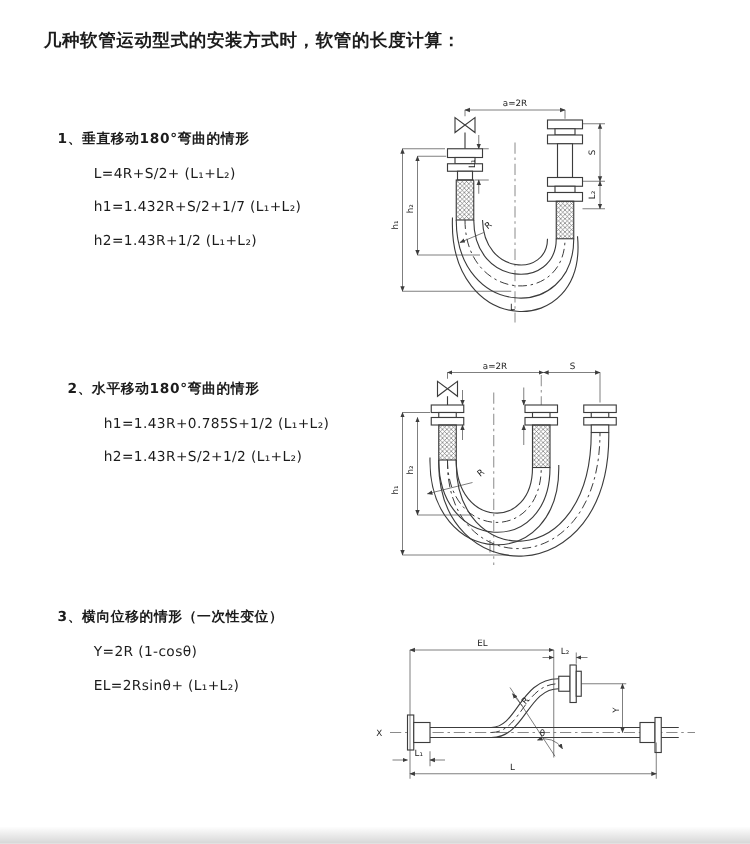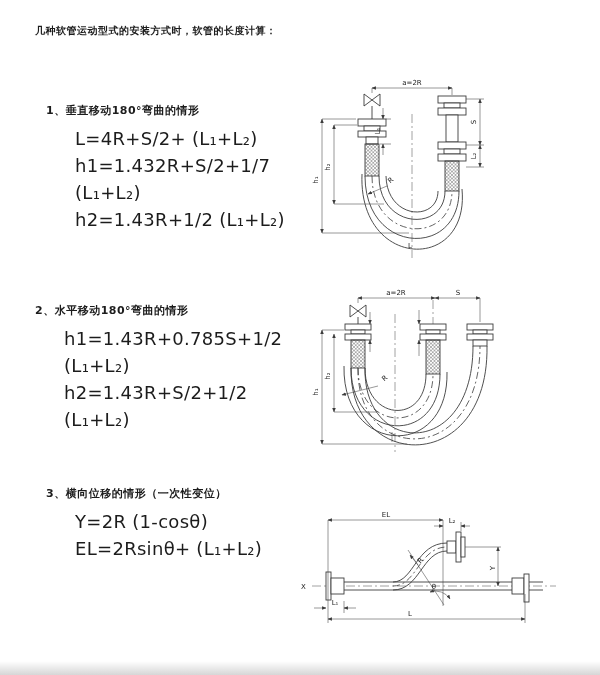--- a/index.html
+++ b/index.html
@@ -1,25 +1,25 @@
 <!DOCTYPE html>
 <html><head>
 <meta charset="utf-8">
 <style>
   html,body{margin:0;padding:0;background:#ffffff;}
   body{
     position:relative;width:600px;height:675px;overflow:hidden;
     font-family:"DejaVu Sans","Liberation Sans",sans-serif;color:#1c1c1c;
   }
   .page-title{
-    position:absolute;left:35px;top:24px;font-size:10px;font-weight:bold;letter-spacing:.5px;
+    position:absolute;left:35px;top:24px;font-size:14px;font-weight:bold;letter-spacing:.5px;
   }
   .sec-text{position:absolute;width:280px;}
   .sec-heading{font-size:11px;font-weight:bold;letter-spacing:.5px;margin:0 0 7px 0;}
-  .formula{font-size:18px;line-height:27px;margin-left:29px;letter-spacing:.3px;}
+  .formula{font-size:11px;line-height:27px;margin-left:29px;letter-spacing:.3px;}
   svg.diag{position:absolute;}
   .s{stroke:#3c3c3c;fill:none;stroke-width:.9;}
   .fl{fill:#ffffff;stroke:#3c3c3c;stroke-width:.9;}
   .br{fill:url(#braid);stroke:#3c3c3c;stroke-width:.9;}
   .d{stroke:#444;fill:none;stroke-width:.55;}
   .cl{stroke:#555;fill:none;stroke-width:.55;stroke-dasharray:9 3 2 3;}
   .hd{stroke:#3c3c3c;fill:none;stroke-width:.8;stroke-dasharray:7 3 2 3;}
   .lbl{font-family:"DejaVu Sans","Liberation Sans",sans-serif;font-size:7px;fill:#222;}
   .page-edge{
     position:absolute;left:0;bottom:0;width:100%;height:14px;
@@ -31,21 +31,21 @@
 
 <div class="page-title">几种软管运动型式的安装方式时，软管的长度计算：</div>
 
 <div class="sec-text" style="left:46px;top:103px">
   <div class="sec-heading">1、垂直移动180°弯曲的情形</div>
   <div class="formula">L=4R+S/2+ (L₁+L₂)</div>
   <div class="formula">h1=1.432R+S/2+1/7 (L₁+L₂)</div>
   <div class="formula">h2=1.43R+1/2 (L₁+L₂)</div>
 </div>
 
-<div class="sec-text" style="left:35px;top:303px">
+<div class="sec-text" style="left:54px;top:303px">
   <div class="sec-heading">2、水平移动180°弯曲的情形</div>
   <div class="formula">h1=1.43R+0.785S+1/2 (L₁+L₂)</div>
   <div class="formula">h2=1.43R+S/2+1/2 (L₁+L₂)</div>
 </div>
 
 <div class="sec-text" style="left:46px;top:486px">
   <div class="sec-heading">3、横向位移的情形（一次性变位）</div>
   <div class="formula">Y=2R (1-cosθ)</div>
   <div class="formula">EL=2Rsinθ+ (L₁+L₂)</div>
 </div>

